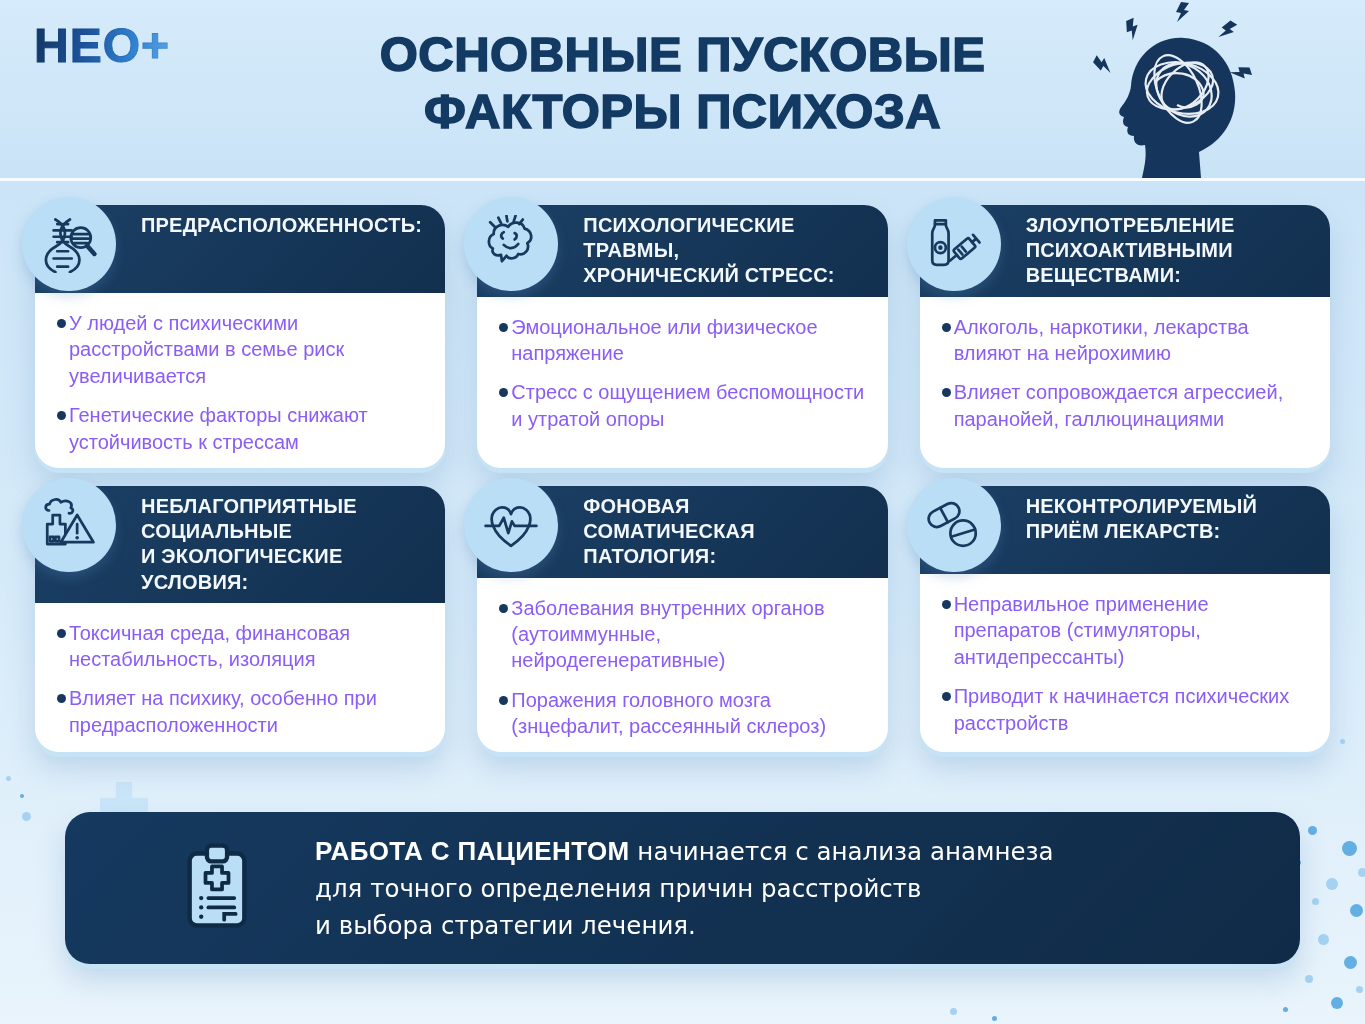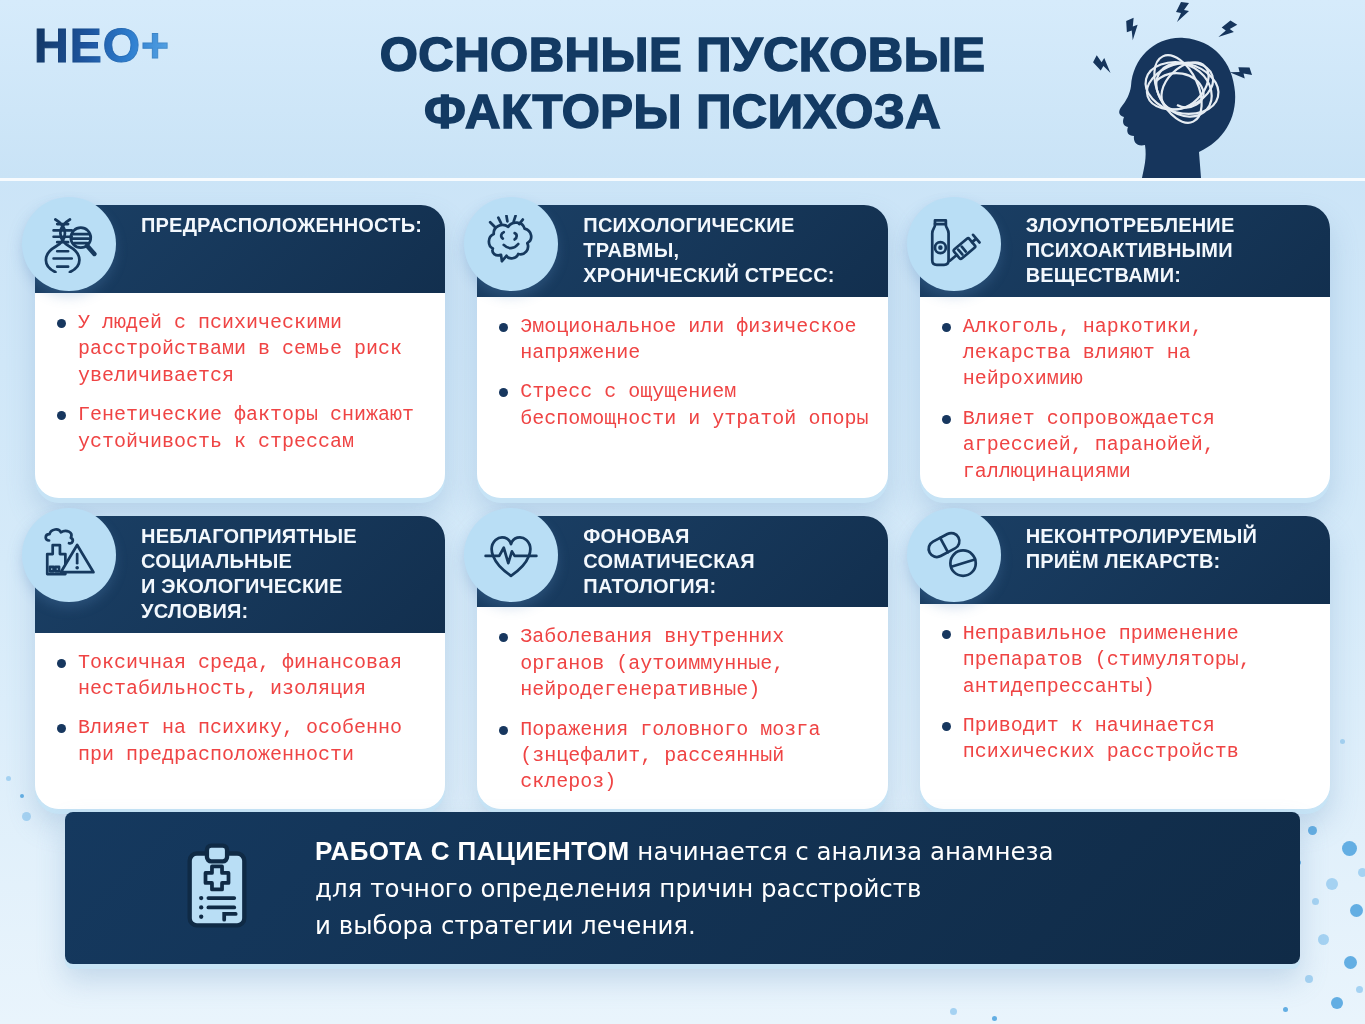--- a/index.html
+++ b/index.html
@@ -31,25 +31,25 @@
   .card-header{background:linear-gradient(135deg,#1b4066,#122f4e);border-radius:24px 24px 0 0;
         min-height:88px;display:flex;align-items:flex-start;padding:8px 10px 8px 106px;box-sizing:border-box;}
   .card-header h2{margin:0;color:#f3f8fd;font-size:20px;line-height:1.26;font-weight:700;
         letter-spacing:.2px;white-space:pre-line;}
   .card-body{background:#ffffff;border-radius:0 0 24px 24px;flex:1;padding:17px 16px 13px 22px;}
   .icon-circle{position:absolute;left:-13px;top:-8px;width:94px;height:94px;border-radius:50%;
         background:#b9def5;display:flex;align-items:center;justify-content:center;z-index:3;
         box-shadow:0 6px 12px rgba(90,140,190,.25);}
   .icon-circle svg{width:58px;height:58px;}
   .bullets{list-style:none;margin:0;padding:0;display:flex;flex-direction:column;gap:13px;}
-  .bullets li{display:flex;gap:12px;font-family:Liberation Mono, monospace;
-        font-size:20px;line-height:1.32;color:#ef4444;}
+  .bullets li{display:flex;gap:3px;font-family:Liberation Sans, sans-serif;
+        font-size:20px;line-height:1.32;color:#8b5cf6;}
   .bullet-dot{flex:none;width:9px;height:9px;border-radius:50%;background:#17375f;margin-top:9px;}
   
-  .banner{position:absolute;left:65px;right:65px;top:812px;height:152px;border-radius:8px;
+  .banner{position:absolute;left:65px;right:65px;top:812px;height:152px;border-radius:25px;
         background:linear-gradient(135deg,#15395f,#102b47);display:flex;align-items:center;
         gap:52px;padding:0 47px 0 106px;box-sizing:border-box;z-index:2;
         box-shadow:0 5px 0 rgba(198,228,246,.9),0 16px 28px rgba(108,152,196,.30);}
   .banner-icon svg{width:92px;height:92px;display:block;}
   .banner-text{color:#ffffff;font-family:"DejaVu Sans",sans-serif;font-size:24.5px;line-height:1.5;}
   .banner-text strong{font-family:"Liberation Sans",sans-serif;font-weight:700;
         font-size:26px;letter-spacing:.4px;}
   .ico{stroke:#16395e;fill:none;stroke-width:3;stroke-linecap:round;stroke-linejoin:round;}
 </style>
 </head>

